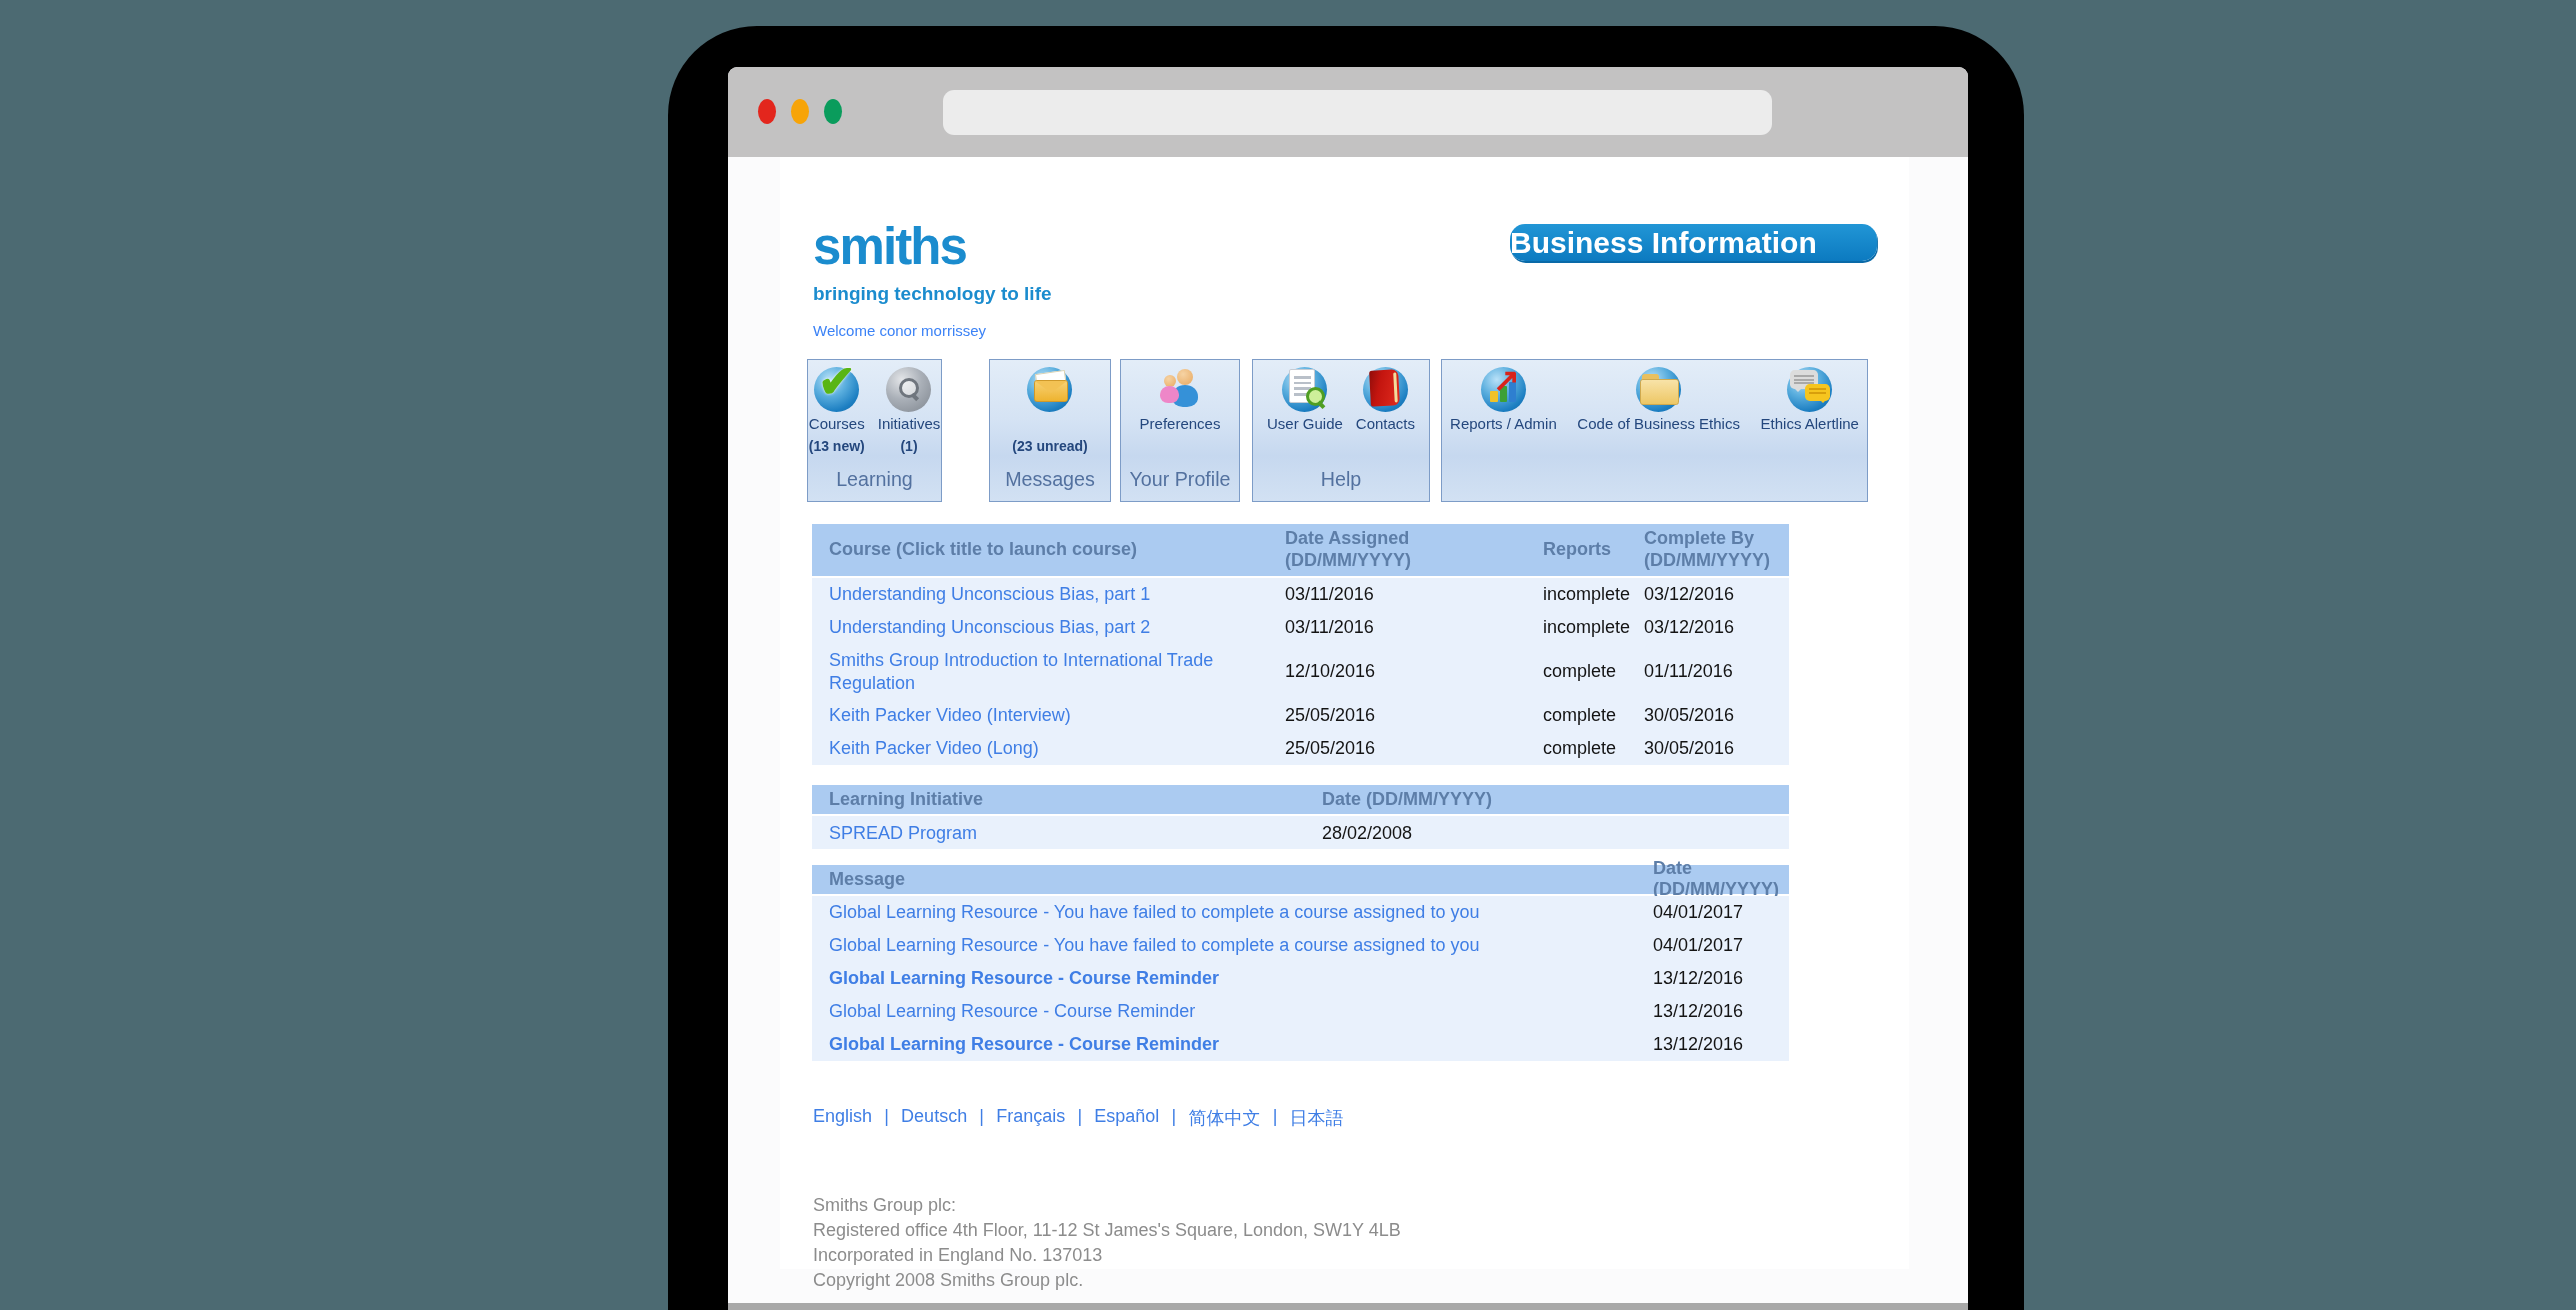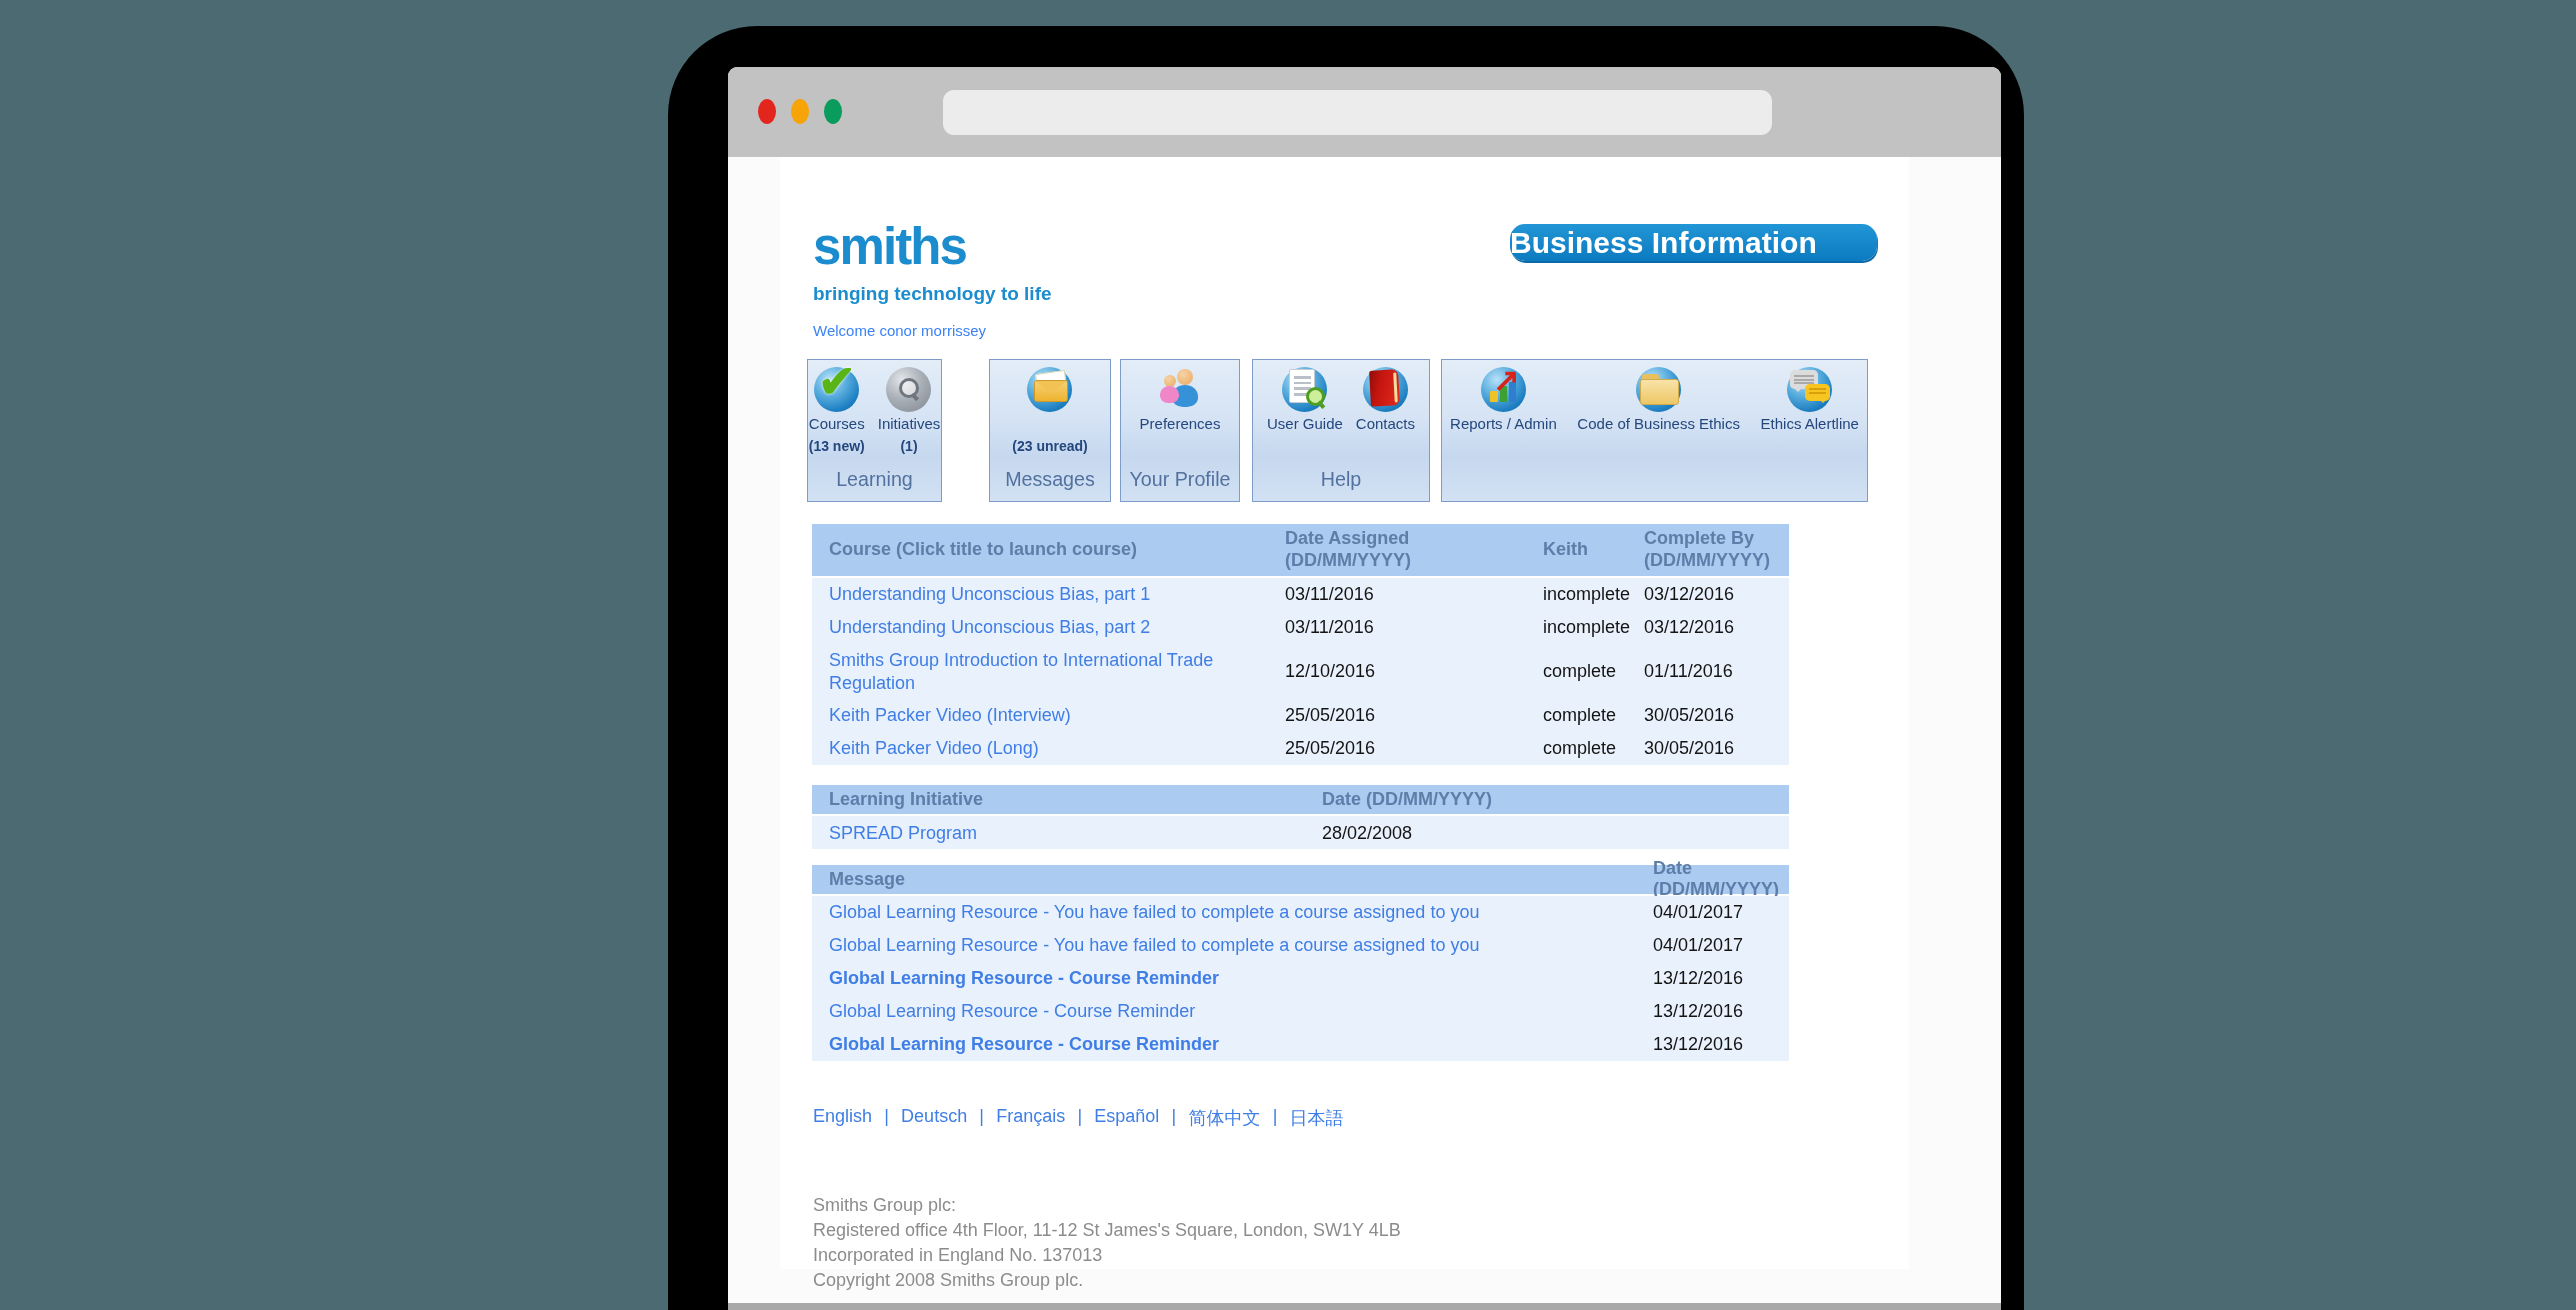--- a/index.html
+++ b/index.html
@@ -2,21 +2,21 @@
 <html style="font-size:15px"><head>
 <meta charset="utf-8">
 <style>
   html,body{margin:0;padding:0;background:#4c6a72;}
   #stage{position:relative;width:2576px;height:1310px;background:#4c6a72;overflow:hidden;
          font-family:"Liberation Sans",sans-serif;}
   
   .device{position:absolute;left:668px;top:26px;width:1356px;height:1284px;background:#000;
           border-radius:89px 89px 0 0;}
   .browser{position:absolute;left:728px;top:67px;width:1240px;height:1243px;background:#fbfbfc;
-           border-radius:9.4px 9.4px 0 0;overflow:hidden;padding-left:33px;}
+           border-radius:9.4px 9.4px 0 0;overflow:hidden;}
   .chrome{position:absolute;left:0;top:0;width:100%;height:90px;background:#c3c2c2;}
   .light{position:absolute;top:32px;width:18px;height:25px;border-radius:50%;cursor:pointer;}
   .l-red{left:30px;background:#e3261d;} .l-amber{left:63px;background:#f7a408;} .l-green{left:96px;background:#0a9c5c;}
   .urlbar{position:absolute;left:215px;top:23.4px;width:829px;height:45px;background:#ececec;border-radius:11.2px;}
   .bstrip{position:absolute;left:0;bottom:0;width:100%;height:6.6px;background:#a8a8a8;}
   .content{position:absolute;left:52px;top:90px;width:1129px;height:1112px;background:#fff;}
   
   .logo{position:absolute;left:33px;top:60px;font-size:51px;font-weight:bold;color:#1b8cce;letter-spacing:-1.9px;}
   .tagline{position:absolute;left:33px;top:126px;font-size:19px;font-weight:bold;color:#1b8cce;}
   .welcome{position:absolute;left:33px;top:165px;font-size:15px;color:#3b82f6;}
@@ -223,21 +223,21 @@
           </div>
         </div>
         <div class="tband"></div>
       </div>
 
       <div class="tbl" style="top:367px;">
         <div class="thead" style="height:52px;margin-bottom:1.9px;">
           <span class="c1">Course (Click title to launch course)</span>
           <span class="c2 pre">Date Assigned
 (DD/MM/YYYY)</span>
-          <span class="c3">Keith</span>
+          <span class="c3">Reports</span>
           <span class="c4 pre">Complete By
 (DD/MM/YYYY)</span>
         </div>
         <div class="trow" style="height:33px;">
           <span class="c1 lnk">Understanding Unconscious Bias, part 1</span>
           <span class="c2 dark">03/11/2016</span>
           <span class="c3 dark">incomplete</span>
           <span class="c4 dark">03/12/2016</span>
         </div>
         <div class="trow" style="height:33px;">

